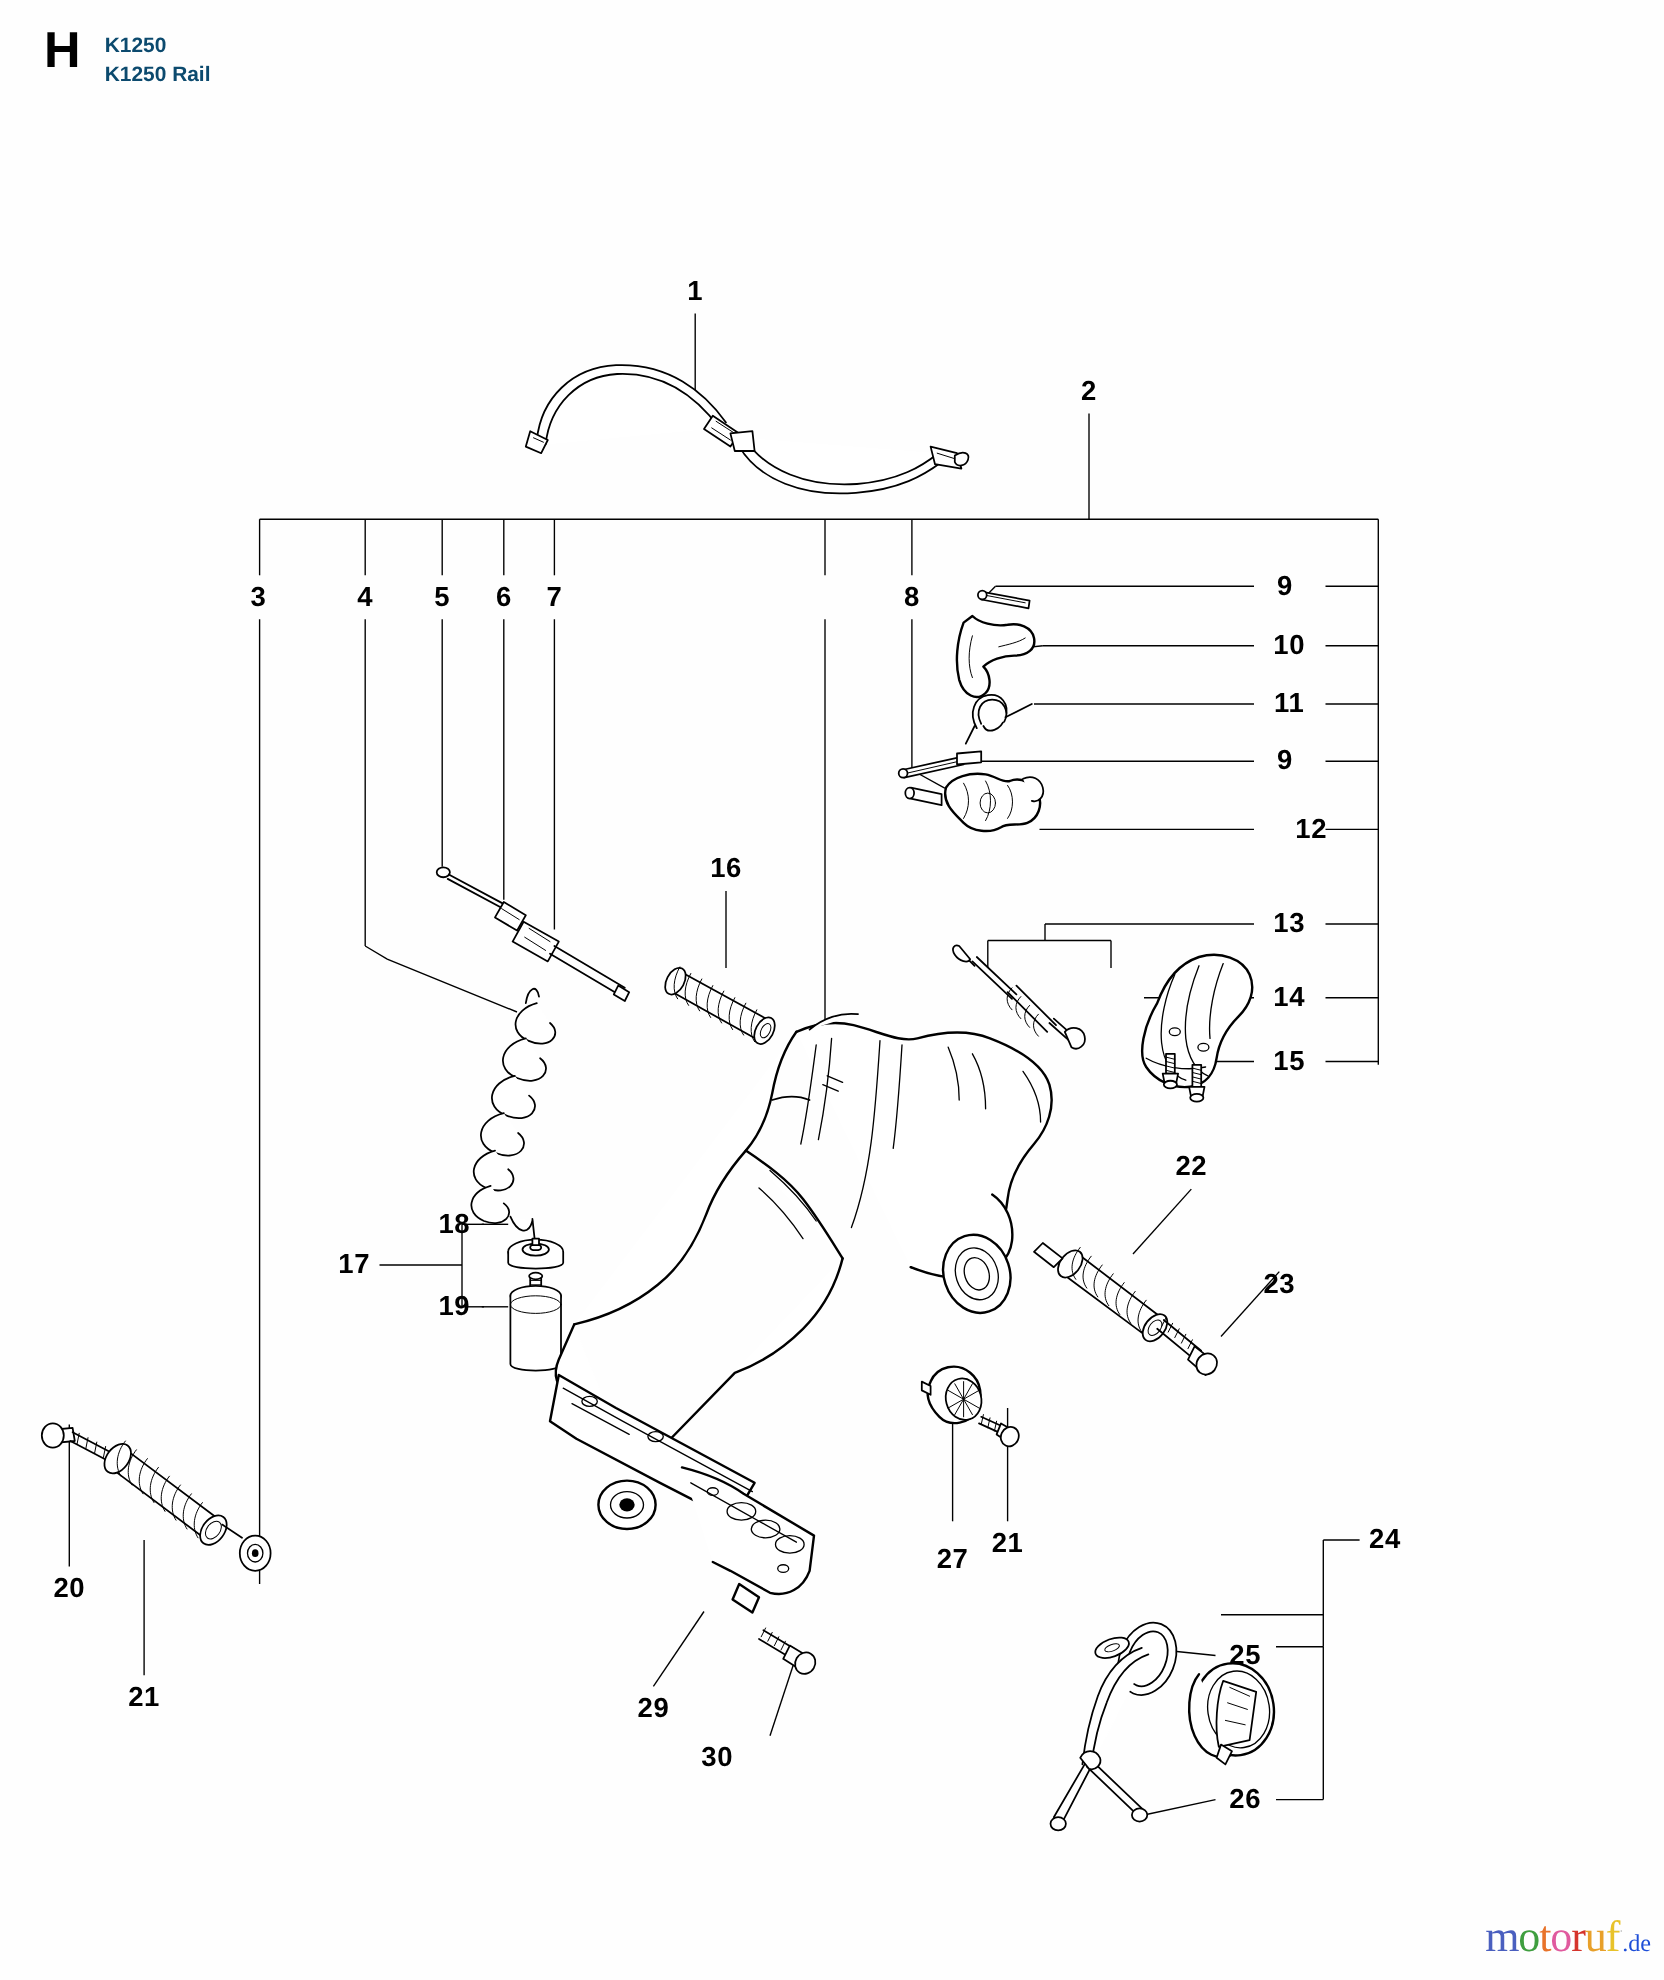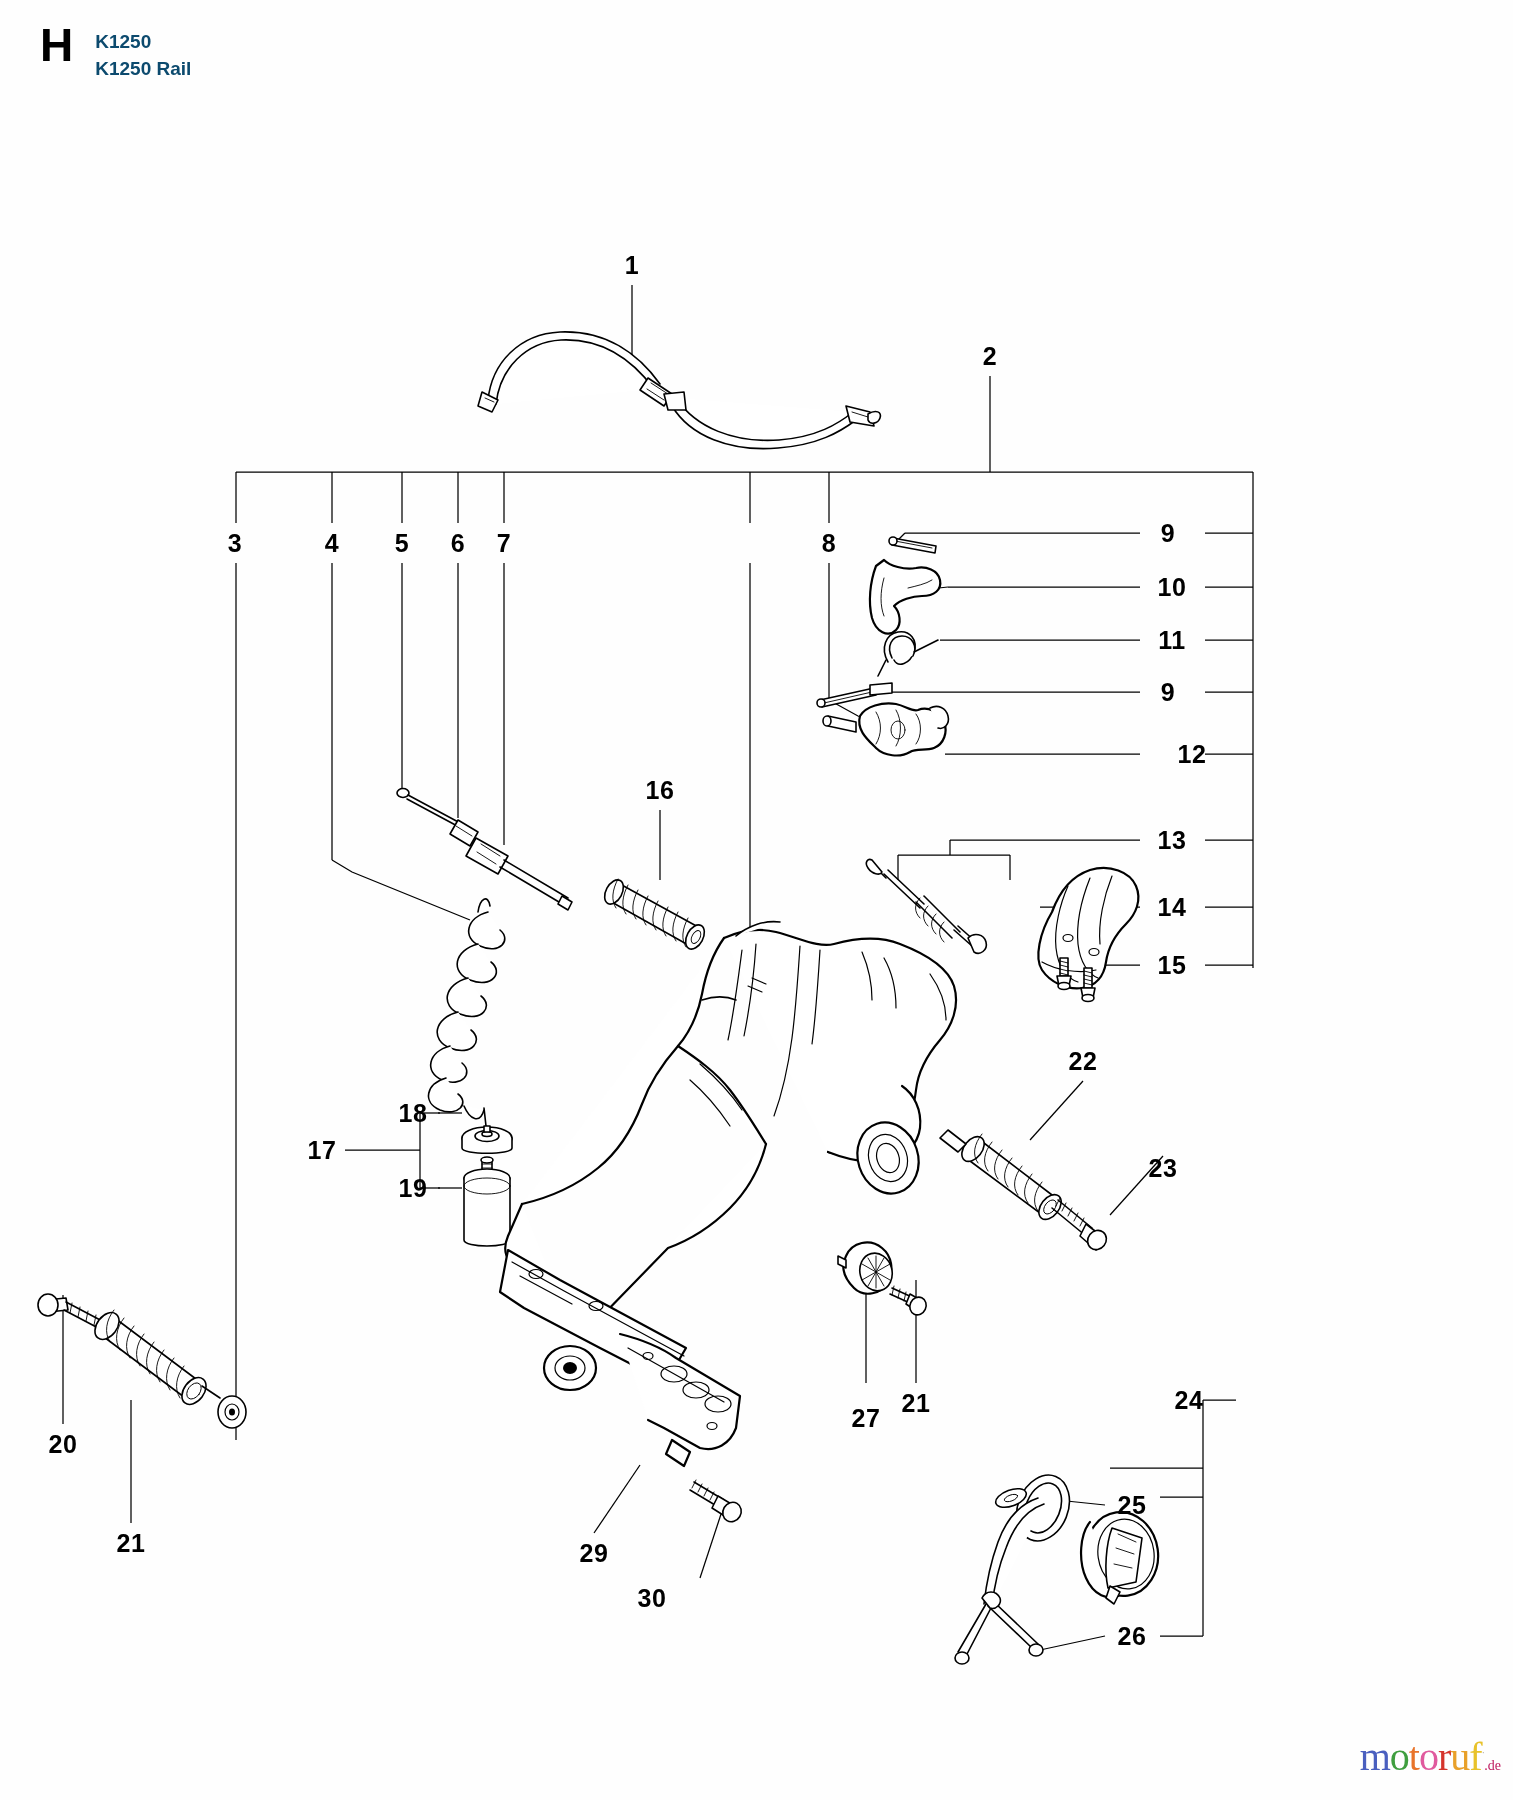--- a/index.html
+++ b/index.html
@@ -65,22 +65,22 @@
     right:12px;
     bottom:14px;
     font-family:"Liberation Serif", serif;
     font-size:40px;
     line-height:40px;
     letter-spacing:-1px;
     white-space:nowrap;
   }
   #watermark .ch{font-weight:400;}
   #watermark .suffix{
-    font-size:14px;
-    color:#be185d;
+    font-size:22px;
+    color:#1d4ed8;
     letter-spacing:0px;
   }
   #watermark .dot{
     font-size:11px;
     vertical-align:super;
     color:#b0b0b0;
   }
 </style>
 </head>
 <body>
@@ -625,21 +625,21 @@
     <div class="callout" style="left:1172px;top:907px;">14</div>
     <div class="callout" style="left:1172px;top:965px;">15</div>
     <div class="callout" style="left:660px;top:790px;">16</div>
     <div class="callout" style="left:322px;top:1150px;">17</div>
     <div class="callout" style="left:413px;top:1113px;">18</div>
     <div class="callout" style="left:413px;top:1188px;">19</div>
     <div class="callout" style="left:63px;top:1444px;">20</div>
     <div class="callout" style="left:131px;top:1543px;">21</div>
     <div class="callout" style="left:1083px;top:1061px;">22</div>
     <div class="callout" style="left:1163px;top:1136px;margin-top:32px;">23</div>
-    <div class="callout" style="left:1189px;top:1400px;text-align:center;">24</div>
+    <div class="callout" style="left:1259px;top:1400px;text-align:center;">24</div>
     <div class="callout" style="left:1132px;top:1505px;">25</div>
     <div class="callout" style="left:1132px;top:1636px;">26</div>
     <div class="callout" style="left:866px;top:1403px;margin-top:15px;">27</div>
     <div class="callout" style="left:916px;top:1403px;">21</div>
     <div class="callout" style="left:594px;top:1553px;">29</div>
     <div class="callout" style="left:652px;top:1598px;">30</div>
   </div>
 
   <div id="watermark">
     <span class="ch" style="color:#4a5fbf">m</span><span class="ch" style="color:#3f9e3f">o</span><span class="ch" style="color:#e8732a">t</span><span class="ch" style="color:#e05a9e">o</span><span class="ch" style="color:#d5342c">r</span><span class="ch" style="color:#e8a02a">u</span><span class="ch" style="color:#e8c22a">f</span><span class="dot">·</span><span class="suffix">.de</span>

